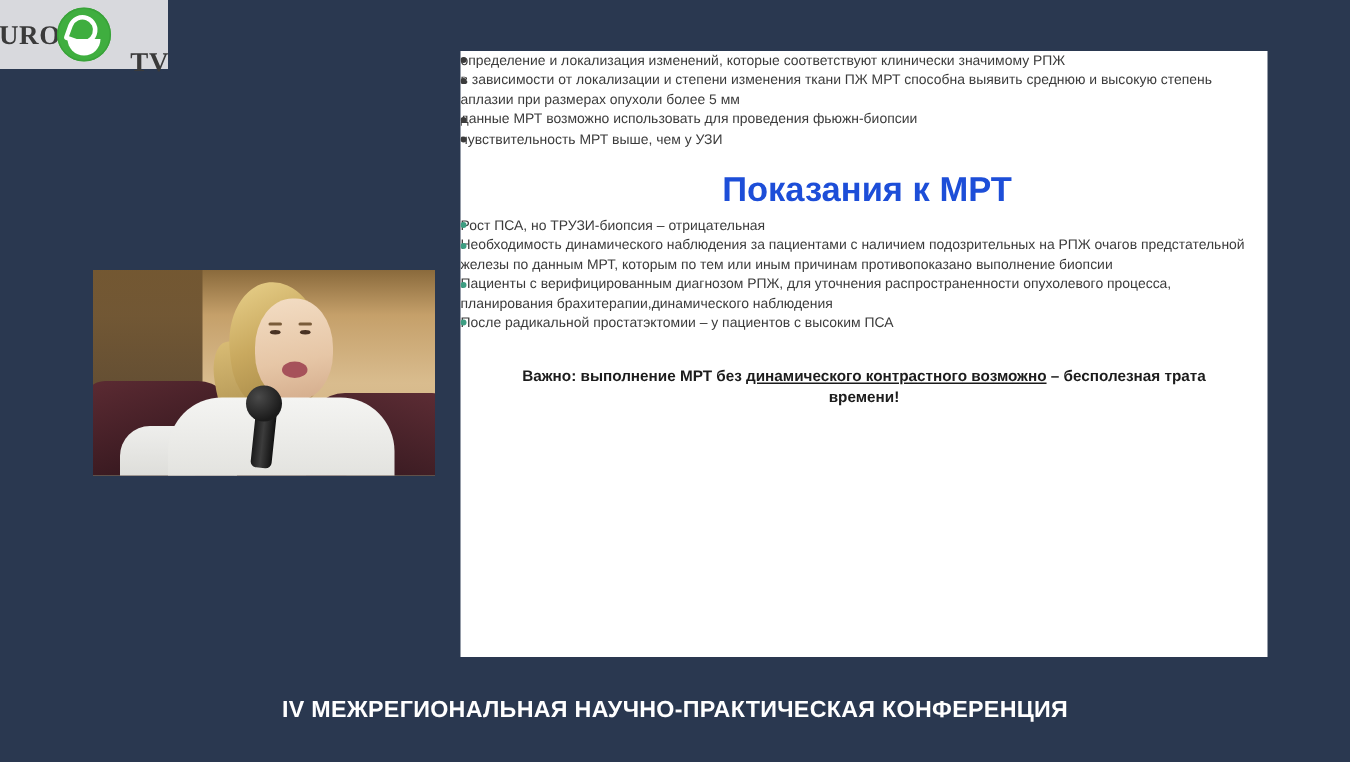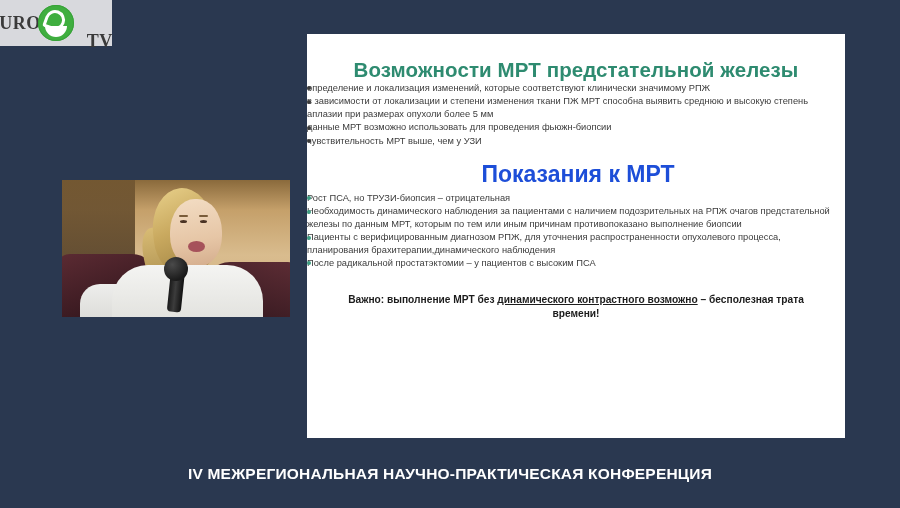--- a/index.html
+++ b/index.html
@@ -311,21 +311,20 @@
       <span class="wc-mouth"></span>
     </div>
     <div class="wc-coat2"></div>
     <div class="wc-coat"></div>
     <div class="wc-mic-body"></div>
     <div class="wc-mic-head"></div>
   </div>
 
   <div class="slide">
 
-    <h1 class="slide-title">Возможности МРТ предстательной железы</h1>
 
     <ul class="bullets list-one">
       <li>
         <span class="bullet-dot"></span>
         <span class="bullet-text">определение и локализация изменений, которые соответствуют клинически значимому РПЖ</span>
       </li>
       <li>
         <span class="bullet-dot"></span>
         <span class="bullet-text">в зависимости от локализации и степени изменения ткани ПЖ МРТ способна выявить среднюю и высокую степень аплазии при размерах опухоли более 5 мм</span>
       </li>

